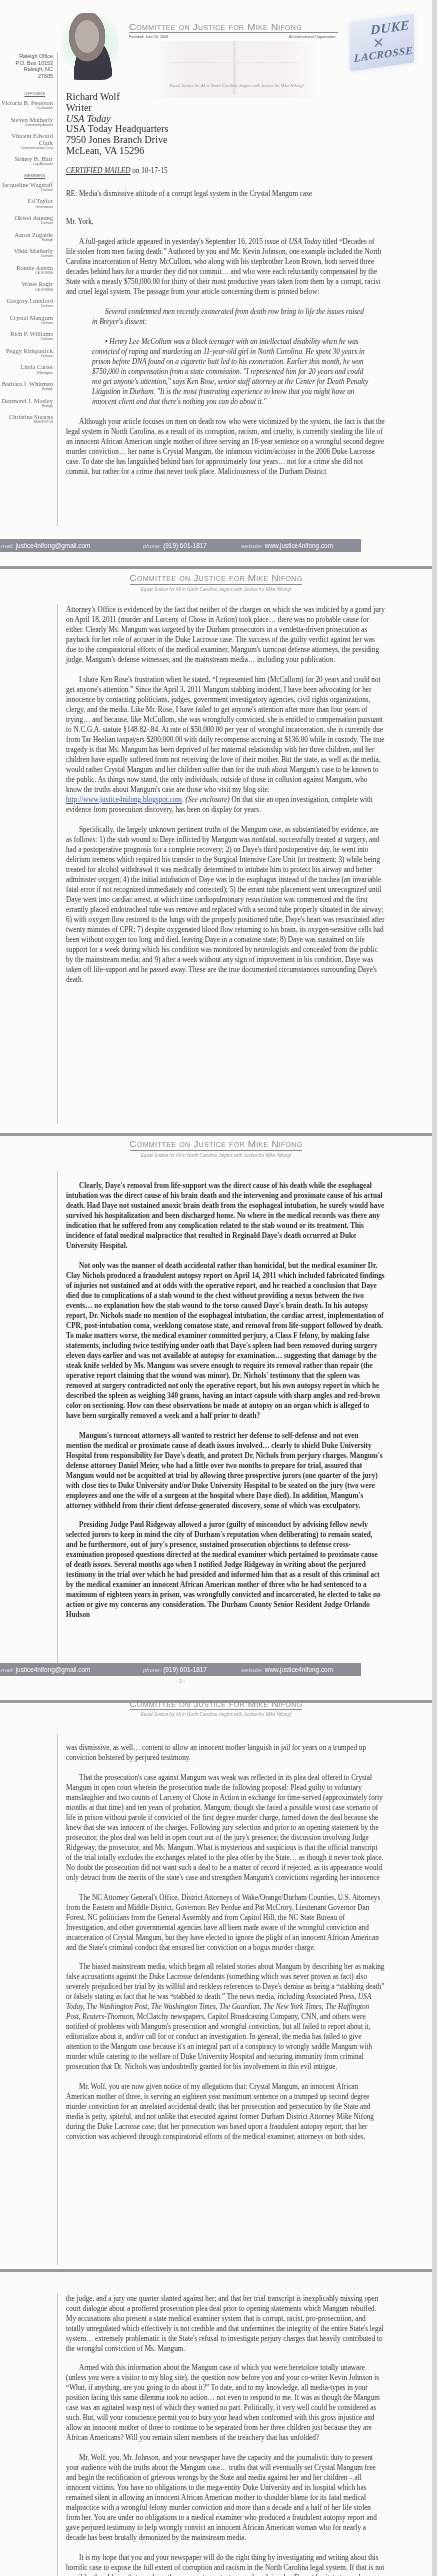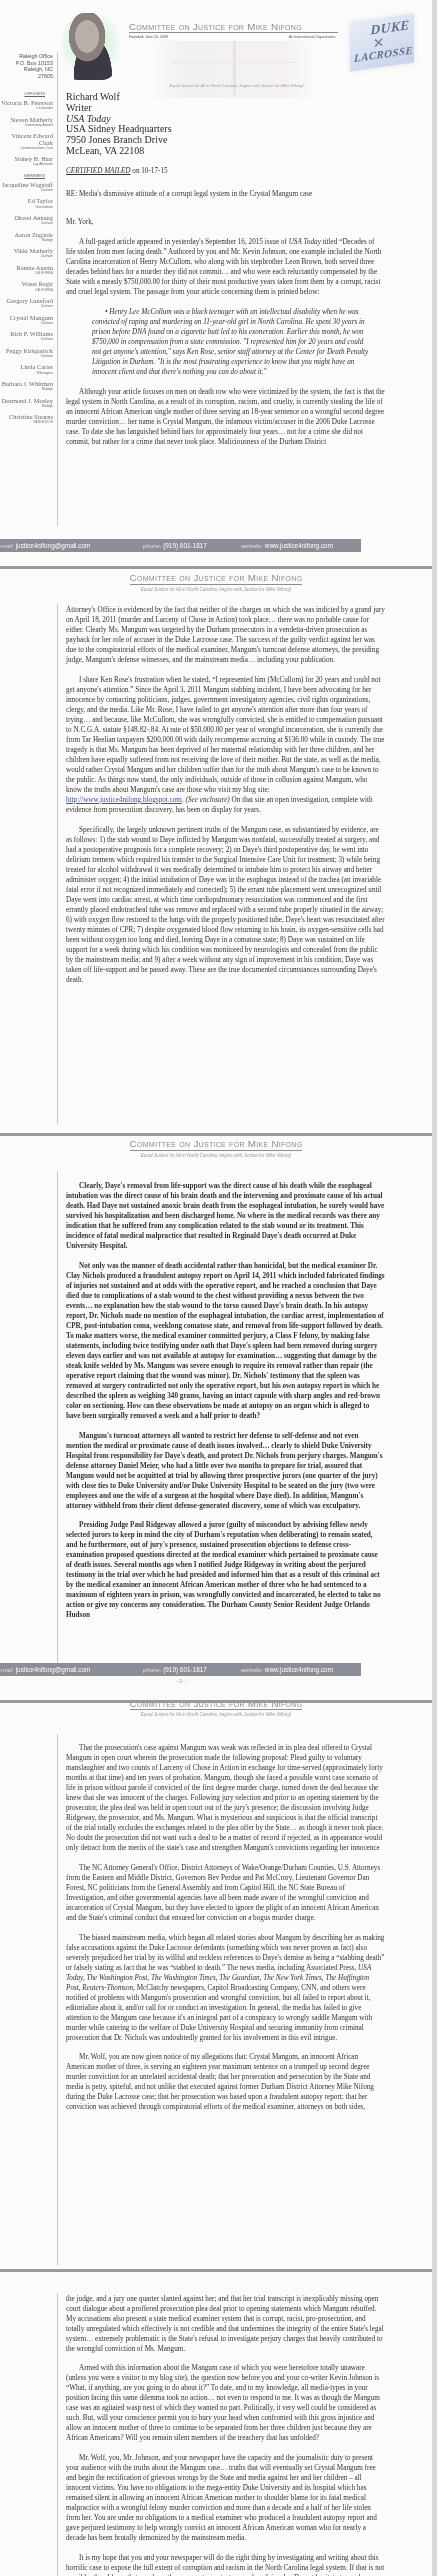--- a/index.html
+++ b/index.html
@@ -192,28 +192,29 @@
           <div class="rl caps">WASHINGTON</div>
         </div>
       </div>
   </aside>
 
   <div class="body" style="top:92px;">
     <div class="addr">
       <div>Richard Wolf</div>
       <div>Writer</div>
       <div style="font-style:italic;">USA Today</div>
-      <div>USA Sidney Headquarters</div>
+      <div>USA Today Headquarters</div>
       <div>7950 Jones Branch Drive</div>
-      <div>McLean, VA  22108</div>
+      <div>McLean, VA  15296</div>
     </div>
     <p class="noindent" style="margin-top:8.8px;"><span class="u">CERTIFIED MAILED</span><span> on 10-17-15</span></p>
     <p class="noindent" style="margin-top:13.4px;margin-bottom:18.5px;">RE:  Media's dismissive attitude of a corrupt legal system in the Crystal Mangum case</p>
     <p class="noindent">Mr. York,</p>
     <p><span>A full-paged article appeared in yesterday's September 16, 2015 issue of </span><i>USA Today</i><span> titled “Decades of life stolen from men facing death.”  Authored by you and Mr. Kevin Johnson, one example included the North Carolina incarceration of Henry McCullom, who along with his stepbrother Leon Brown, both served three decades behind bars for a murder they did not commit… and who were each reluctantly compensated by the State with a measly $750,000.00 for thirty of their most productive years taken from them by a corrupt, racist and cruel legal system.  The passage from your article concerning them is printed below:</span></p>
+    <p class="quote">Several condemned men recently exonerated from death row bring to life the issues raised in Breyer's dissent:</p>
     <p class="quote"><b>• Henry Lee McCollum</b><span> was a black teenager with an intellectual disability when he was convicted of raping and murdering an 11-year-old girl in North Carolina. He spent 30 years in prison before DNA found on a cigarette butt led to his exoneration. Earlier this month, he won $750,000 in compensation from a state commission. "I represented him for 20 years and could not get anyone's attention," says Ken Rose, senior staff attorney at the Center for Death Penalty Litigation in Durham. "It is the most frustrating experience to know that you might have an innocent client and that there's nothing you can do about it."</span></p>
     <p>Although your article focuses on men on death row who were victimized by the system, the fact is that the legal system in North Carolina, as a result of its corruption, racism, and cruelty, is currently stealing the life of an innocent African American single mother of three serving an 18-year sentence on a wrongful second degree murder conviction… her name is Crystal Mangum, the infamous victim/accuser in the 2006 Duke Lacrosse case.  To date she has languished behind bars for approximately four years… not for a crime she did not commit, but rather for a crime that never took place.  Maliciousness of the Durham District</p>
   </div>
 
   <div class="footbar" style="top:539px;">
     <span class="it" style="left:-4.1px;"><span class="lbl">e-mail:</span> <span>justice4nifong@gmail.com</span></span>
     <span class="it" style="left:143px;"><span class="lbl">phone:</span> <span>(919) 601-1817</span></span>
     <span class="it" style="left:241px;"><span class="lbl">website:</span> <span>www.justice4nifong.com</span></span>
   </div>
 </section>
@@ -245,20 +246,21 @@
     <span class="it" style="left:241px;"><span class="lbl">website:</span> <span>www.justice4nifong.com</span></span>
   </div>
   <div class="pnum" style="top:542px;">- 3 -</div>
 </section>
 
 <section class="page p4">
   <div class="hdr-title" style="top:-5.2px;"><span>Committee on Justice for Mike Nifong</span></div>
   <div class="hdr-tag" style="top:9.3px;">Equal Justice for All in North Carolina, begins with Justice for Mike Nifong!</div>
   <div class="sidebar-rule" style="top:31px;height:531px;"></div>
   <div class="body" style="top:40px;">
+    <p class="noindent">was dismissive, as well… content to allow an innocent mother languish in jail for years on a trumped up conviction bolstered by perjured testimony.</p>
     <p>That the prosecution's case against Mangum was weak was reflected in its plea deal offered to Crystal Mangum in open court wherein the prosecution made the following proposal:  Plead guilty to voluntary manslaughter and two counts of Larceny of Chose in Action in exchange for time-served (approximately forty months at that time) and ten years of probation.  Mangum, though she faced a possible worst case scenario of life in prison without parole if convicted of the first degree murder charge, turned down the deal because she knew that she was innocent of the charges.  Following jury selection and prior to an opening statement by the prosecutor, the plea deal was held in open court out of the jury's presence; the discussion involving Judge Ridgeway, the prosecutor, and Ms. Mangum.  What is mysterious and suspicious is that the official transcript of the trial totally excludes the exchanges related to the plea offer by the State… as though it never took place.  No doubt the prosecution did not want such a deal to be a matter of record if rejected, as its appearance would only detract from the merits of the state's case and strengthen Mangum's convictions regarding her innocence</p>
     <p>The NC Attorney General's Office, District Attorneys of Wake/Orange/Durham Counties, U.S. Attorneys from the Eastern and Middle District, Governors Bev Perdue and Pat McCrory, Lieutenant Governor Dan Forest, NC politicians from the General Assembly and from Capitol Hill, the NC State Bureau of Investigation, and other governmental agencies have all been made aware of the wrongful conviction and incarceration of Crystal Mangum, but they have elected to ignore the plight of an innocent African American and the State's criminal conduct that ensured her conviction on a bogus murder charge.</p>
     <p><span>The biased mainstream media, which began all related stories about Mangum by describing her as making false accusations against the Duke Lacrosse defendants (something which was never proven as fact) also severely prejudiced her trial by its willful and reckless references to Daye's demise as being a “stabbing death” or falsely stating as fact that he was “stabbed to death.”  The news media, including Associated Press, </span><i>USA Today, The Washington Post, The Washington Times, The Guardian, The New York Times, The Huffington Post, Reuters-Thomson,</i><span> McClatchy newspapers, Capitol Broadcasting Company, CNN, and others were notified of problems with Mangum's prosecution and wrongful conviction, but all failed to report about it, editorialize about it, and/or call for or conduct an investigation.  In general, the media has failed to give attention to the Mangum case because it's an integral part of a conspiracy to wrongly saddle Mangum with murder while catering to the welfare of Duke University Hospital and securing immunity from criminal prosecution that Dr. Nichols was undoubtedly granted for his involvement in this evil intrigue.</span></p>
     <p>Mr. Wolf, you are now given notice of my allegations that:  Crystal Mangum, an innocent African American mother of three, is serving an eighteen year maximum sentence on a trumped up second degree murder conviction for an unrelated accidental death; that her prosecution and persecution by the State and media is petty, spiteful, and not unlike that executed against former Durham District Attorney Mike Nifong during the Duke Lacrosse case; that her prosecution was based upon a fraudulent autopsy report; that her conviction was achieved through conspiratorial efforts of the medical examiner, attorneys on both sides,</p>
   </div>
 </section>
 
 <section class="page p5">
   <div class="sidebar-rule" style="top:20.6px;height:474px;"></div>
   <div class="body" style="top:21.6px;">

